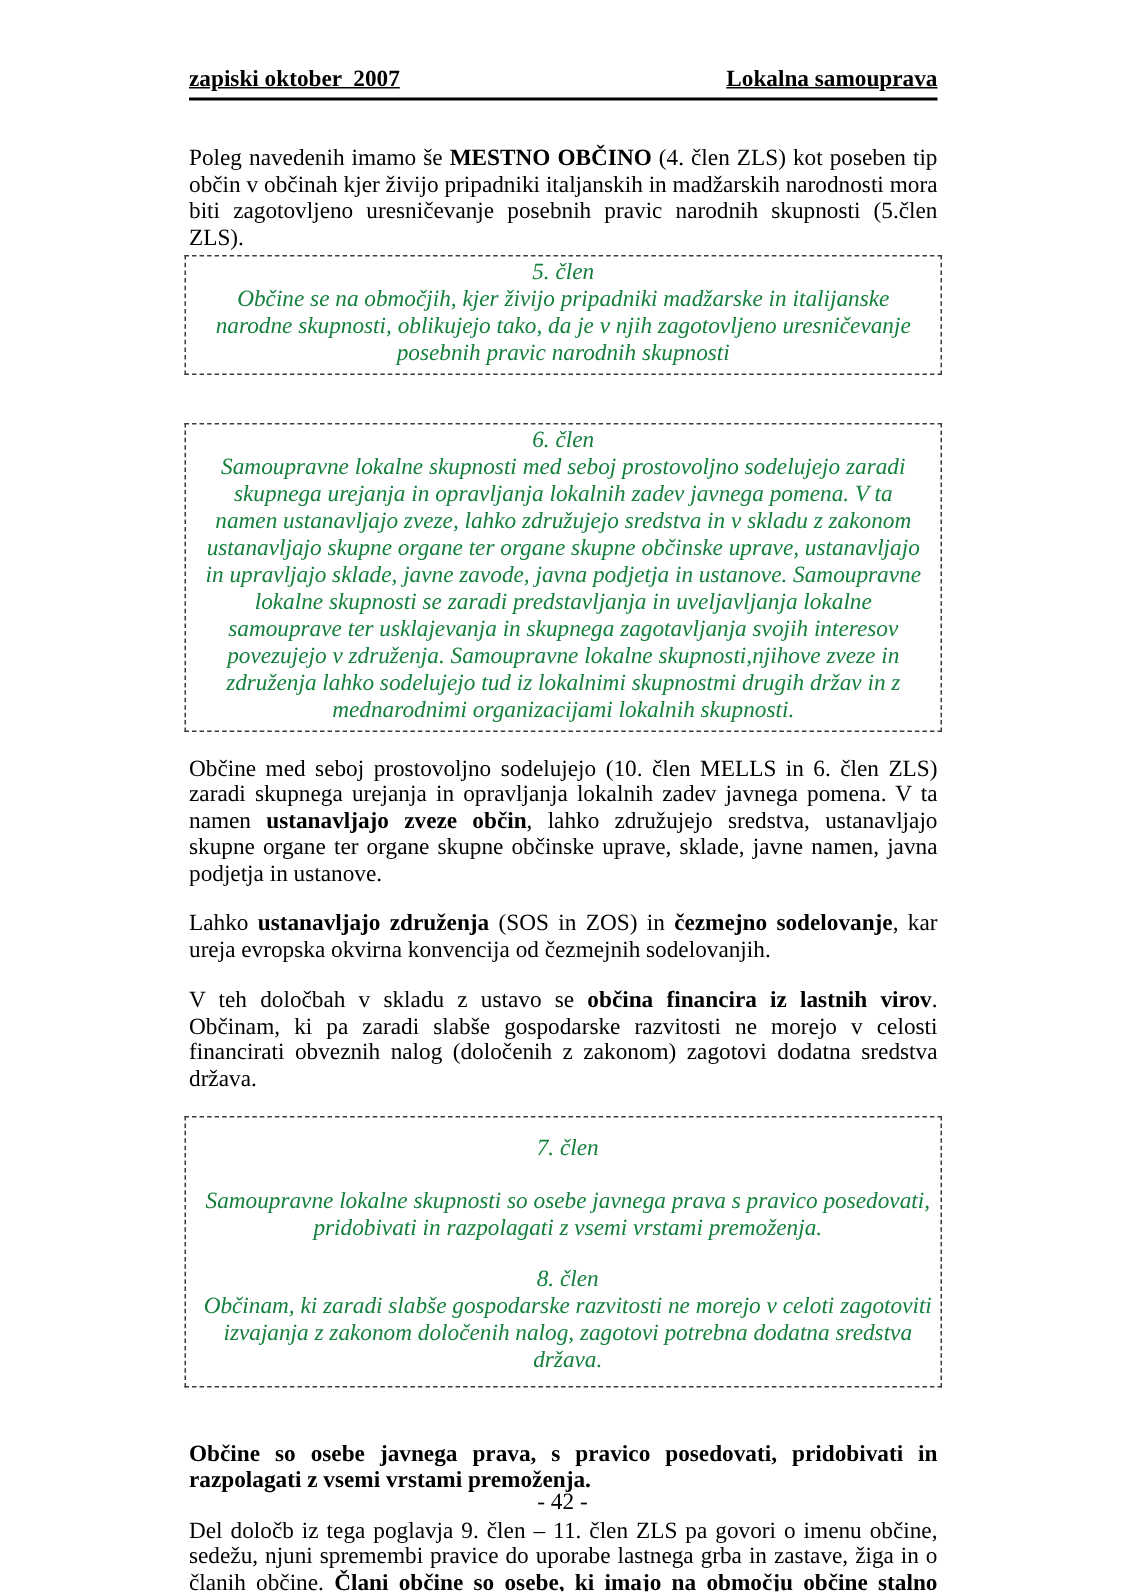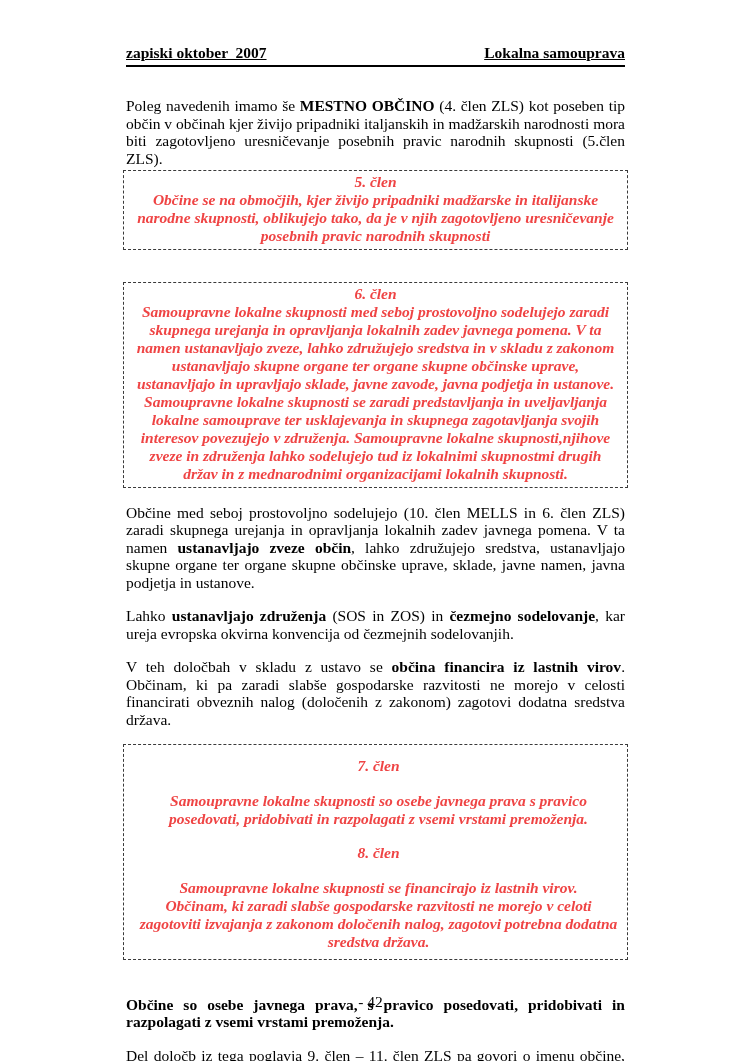--- a/index.html
+++ b/index.html
@@ -31,27 +31,26 @@
   .content {
     font-size: 15.5px;
     line-height: 1.13;
     text-align: justify;
   }
   .para { margin: 12px 0 16px 0; }
   .para.first { margin-top: 30px; margin-bottom: 3px; }
   .para b { font-weight: bold; }
   .law-box {
     border: 1.5px dashed #3a3a3a;
-    color: #ef4444;
+    color: #15803d;
     font-style: italic;
     text-align: center;
     padding: 2px 10px 4px 10px;
     line-height: 1.16;
     margin: 0 -3px;
-    font-weight: bold;
   }
   .law-box .box-title { text-align: center; }
   .box5 { margin-bottom: 6px; }
   .box6 { margin-bottom: 16px; margin-top: 32px; }
   .box78 { padding: 12px 4px 8px 10px; margin-bottom: 36px; }
   .box78 .b78-body7 { margin-top: 17px; }
   .box78 .b78-title8 { margin-top: 16px; }
   .box78 .b78-body8a { margin-top: 17px; }
   .bold-para { font-weight: bold; }
   .footer {
@@ -91,21 +90,20 @@
       <p class="para"><span>Občine med seboj prostovoljno sodelujejo (10. člen MELLS in 6. člen ZLS) zaradi skupnega urejanja in opravljanja lokalnih zadev javnega pomena. V ta namen </span><b>ustanavljajo zveze občin</b><span>, lahko združujejo sredstva, ustanavljajo skupne organe ter organe skupne občinske uprave, sklade, javne namen, javna podjetja in ustanove.</span></p>
 
       <p class="para"><span>Lahko </span><b>ustanavljajo združenja</b><span> (SOS in ZOS) in </span><b>čezmejno sodelovanje</b><span>, kar ureja evropska okvirna konvencija od čezmejnih sodelovanjih.</span></p>
 
       <p class="para"><span>V teh določbah v skladu z ustavo se </span><b>občina financira iz lastnih virov</b><span>. Občinam, ki pa zaradi slabše gospodarske razvitosti  ne morejo v celosti financirati obveznih nalog (določenih z zakonom) zagotovi dodatna sredstva država.</span></p>
 
       <div class="law-box box78">
         <div class="box-title b78-title7">7. člen</div>
         <div class="box-body b78-body7">Samoupravne lokalne skupnosti so osebe javnega prava s pravico posedovati, pridobivati in razpolagati z vsemi vrstami premoženja.</div>
         <div class="box-title b78-title8">8. člen</div>
-        <div class="box-body b78-body8a">Samoupravne lokalne skupnosti se financirajo iz lastnih virov.</div>
         <div class="box-body b78-body8b">Občinam, ki zaradi slabše gospodarske razvitosti ne morejo v celoti zagotoviti izvajanja z zakonom določenih nalog, zagotovi potrebna dodatna sredstva država.</div>
       </div>
 
       <p class="para bold-para"><b>Občine so osebe javnega prava, s pravico posedovati, pridobivati in razpolagati z vsemi vrstami premoženja.</b></p>
 
       <p class="para"><span>Del določb iz tega poglavja 9. člen – 11. člen ZLS pa govori o imenu občine, sedežu, njuni spremembi pravice do uporabe lastnega grba in zastave, žiga in o članih občine. </span><b>Člani občine so osebe, ki imajo na območju občine stalno prebivališče.</b></p>
 
     </div>
   </div>
 

